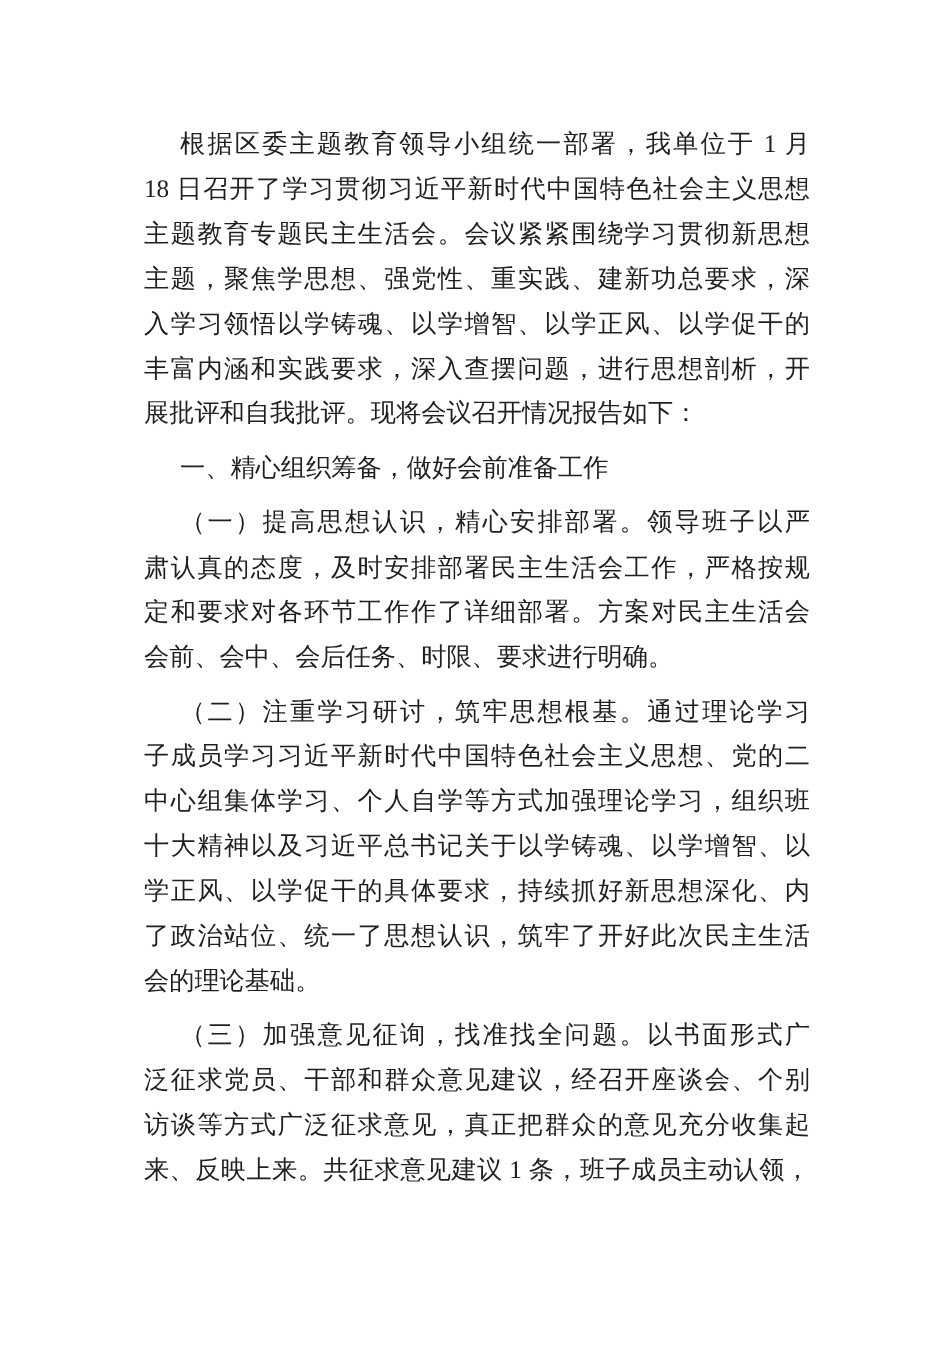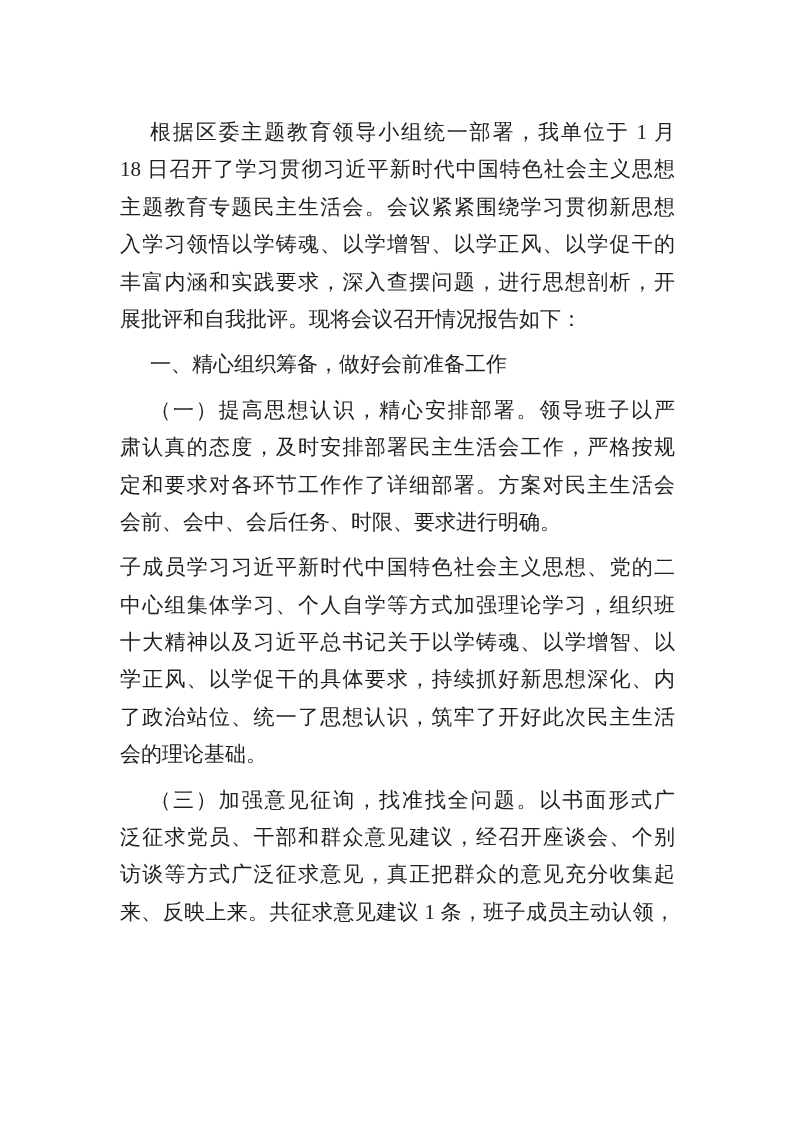--- a/index.html
+++ b/index.html
@@ -6,21 +6,21 @@
   .page {
     position: relative;
     width: 793px;
     height: 1122px;
     background: #ffffff;
     overflow: hidden;
   }
   .doc {
     position: absolute;
     left: 120px;
-    top: 114px;
+    top: 102px;
     width: 555px;
     font-family: "Liberation Serif", "DejaVu Serif", serif;
     font-size: 21px;
     line-height: 37.4px;
     color: #1f1f1f;
     font-weight: 400;
   }
   .para { margin: 0 0 8px 0; }
   .line {
     height: 37.4px;
@@ -37,34 +37,36 @@
 </style>
 </head>
 <body>
 
 <div class="page" style="background: rgb(255, 255, 255);">
   <div class="doc" id="doc" style="color: rgb(31, 31, 31);">
       <div class="para body">
         <div class="line first">根据区委主题教育领导小组统一部署，我单位于 1 月</div>
         <div class="line">18 日召开了学习贯彻习近平新时代中国特色社会主义思想</div>
         <div class="line">主题教育专题民主生活会。会议紧紧围绕学习贯彻新思想</div>
+        <div class="line">主题，聚焦学思想、强党性、重实践、建新功总要求，深</div>
         <div class="line">入学习领悟以学铸魂、以学增智、以学正风、以学促干的</div>
         <div class="line">丰富内涵和实践要求，深入查摆问题，进行思想剖析，开</div>
         <div class="line last">展批评和自我批评。现将会议召开情况报告如下：</div>
       </div>
       <div class="para heading">
         <div class="line first last">一、精心组织筹备，做好会前准备工作</div>
       </div>
       <div class="para body">
         <div class="line first">（一）提高思想认识，精心安排部署。领导班子以严</div>
         <div class="line">肃认真的态度，及时安排部署民主生活会工作，严格按规</div>
         <div class="line">定和要求对各环节工作作了详细部署。方案对民主生活会</div>
         <div class="line last">会前、会中、会后任务、时限、要求进行明确。</div>
       </div>
       <div class="para body">
+        <div class="line first">（二）注重学习研讨，筑牢思想根基。通过理论学习</div>
         <div class="line">子成员学习习近平新时代中国特色社会主义思想、党的二</div>
         <div class="line">中心组集体学习、个人自学等方式加强理论学习，组织班</div>
         <div class="line">十大精神以及习近平总书记关于以学铸魂、以学增智、以</div>
         <div class="line">学正风、以学促干的具体要求，持续抓好新思想深化、内</div>
         <div class="line">了政治站位、统一了思想认识，筑牢了开好此次民主生活</div>
         <div class="line last">会的理论基础。</div>
       </div>
       <div class="para body">
         <div class="line first">（三）加强意见征询，找准找全问题。以书面形式广</div>
         <div class="line">泛征求党员、干部和群众意见建议，经召开座谈会、个别</div>

